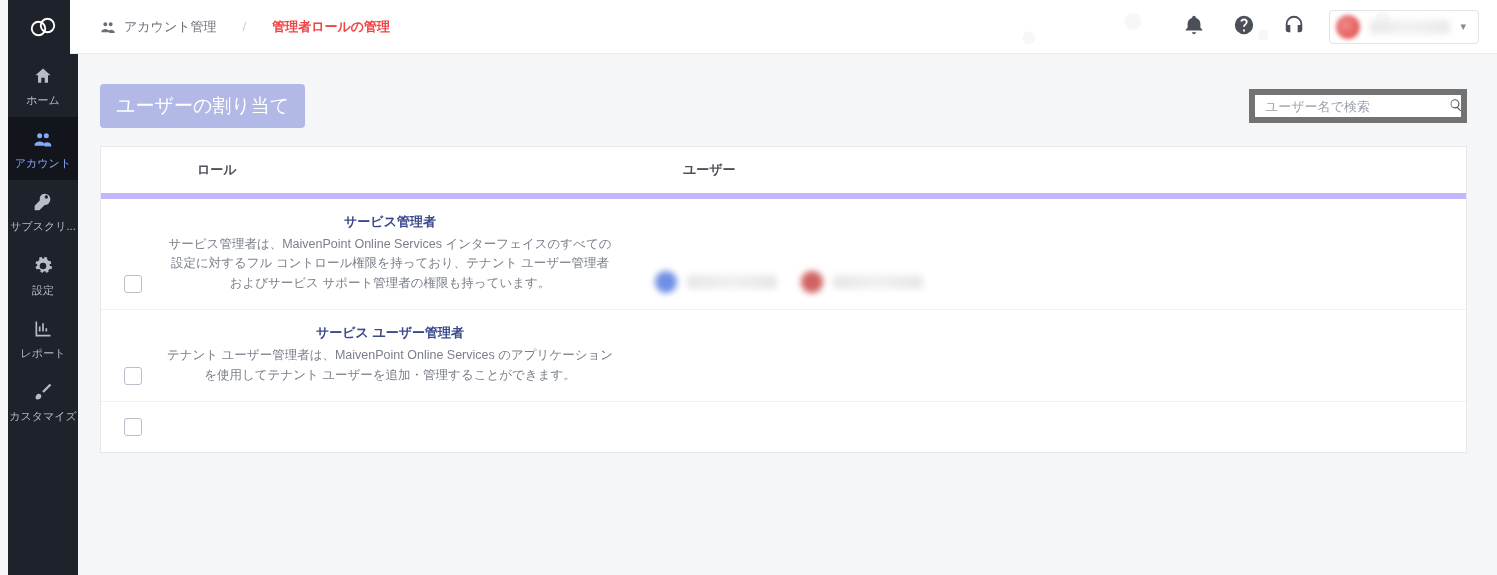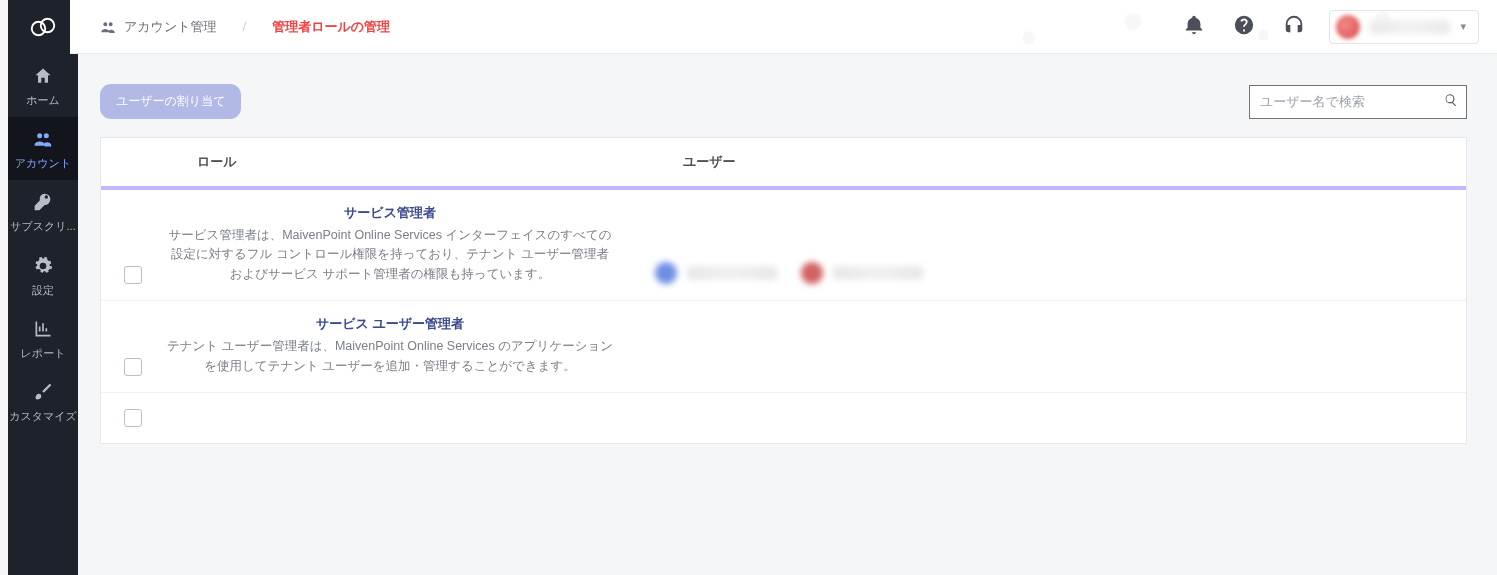--- a/index.html
+++ b/index.html
@@ -112,30 +112,30 @@
   }
   .actions-row {
     display: flex;
     align-items: center;
     margin-bottom: 18px;
   }
   .assign-btn {
     background: #b3b9e6;
     color: #ffffff;
     border: none;
-    border-radius: 11px;
+    border-radius: 4px;
     padding: 9px 16px;
-    font-size: 12px;
+    font-size: 19px;
     cursor: default;
   }
   .actions-row .spacer { flex: 1; }
   .search-box {
     width: 218px;
     height: 34px;
-    border: 1px solid #737373;
+    border: 6px solid #737373;
     background: #fff;
     display: flex;
     align-items: center;
     padding: 4px 10px;
     gap: 8px;
   }
   .search-box input {
     border: none;
     outline: none;
     flex: 1;
@@ -148,21 +148,21 @@
 
   
   .panel {
     background: #fff;
     border: 1px solid #e6e8ed;
   }
   .thead {
     display: flex;
     align-items: center;
     height: 52px;
-    border-bottom: 4px solid #c4b5fd;
+    border-bottom: 6px solid #c4b5fd;
     color: #4e525b;
     font-weight: 600;
   }
   .col-check { width: 64px; display: flex; justify-content: center; }
   .col-role { width: 470px; padding-right: 20px; text-align: center; }
   .col-user { flex: 1; padding-left: 20px; text-align: center; }
   .row {
     display: flex;
     align-items: flex-end;
     padding: 14px 0 16px 0;

